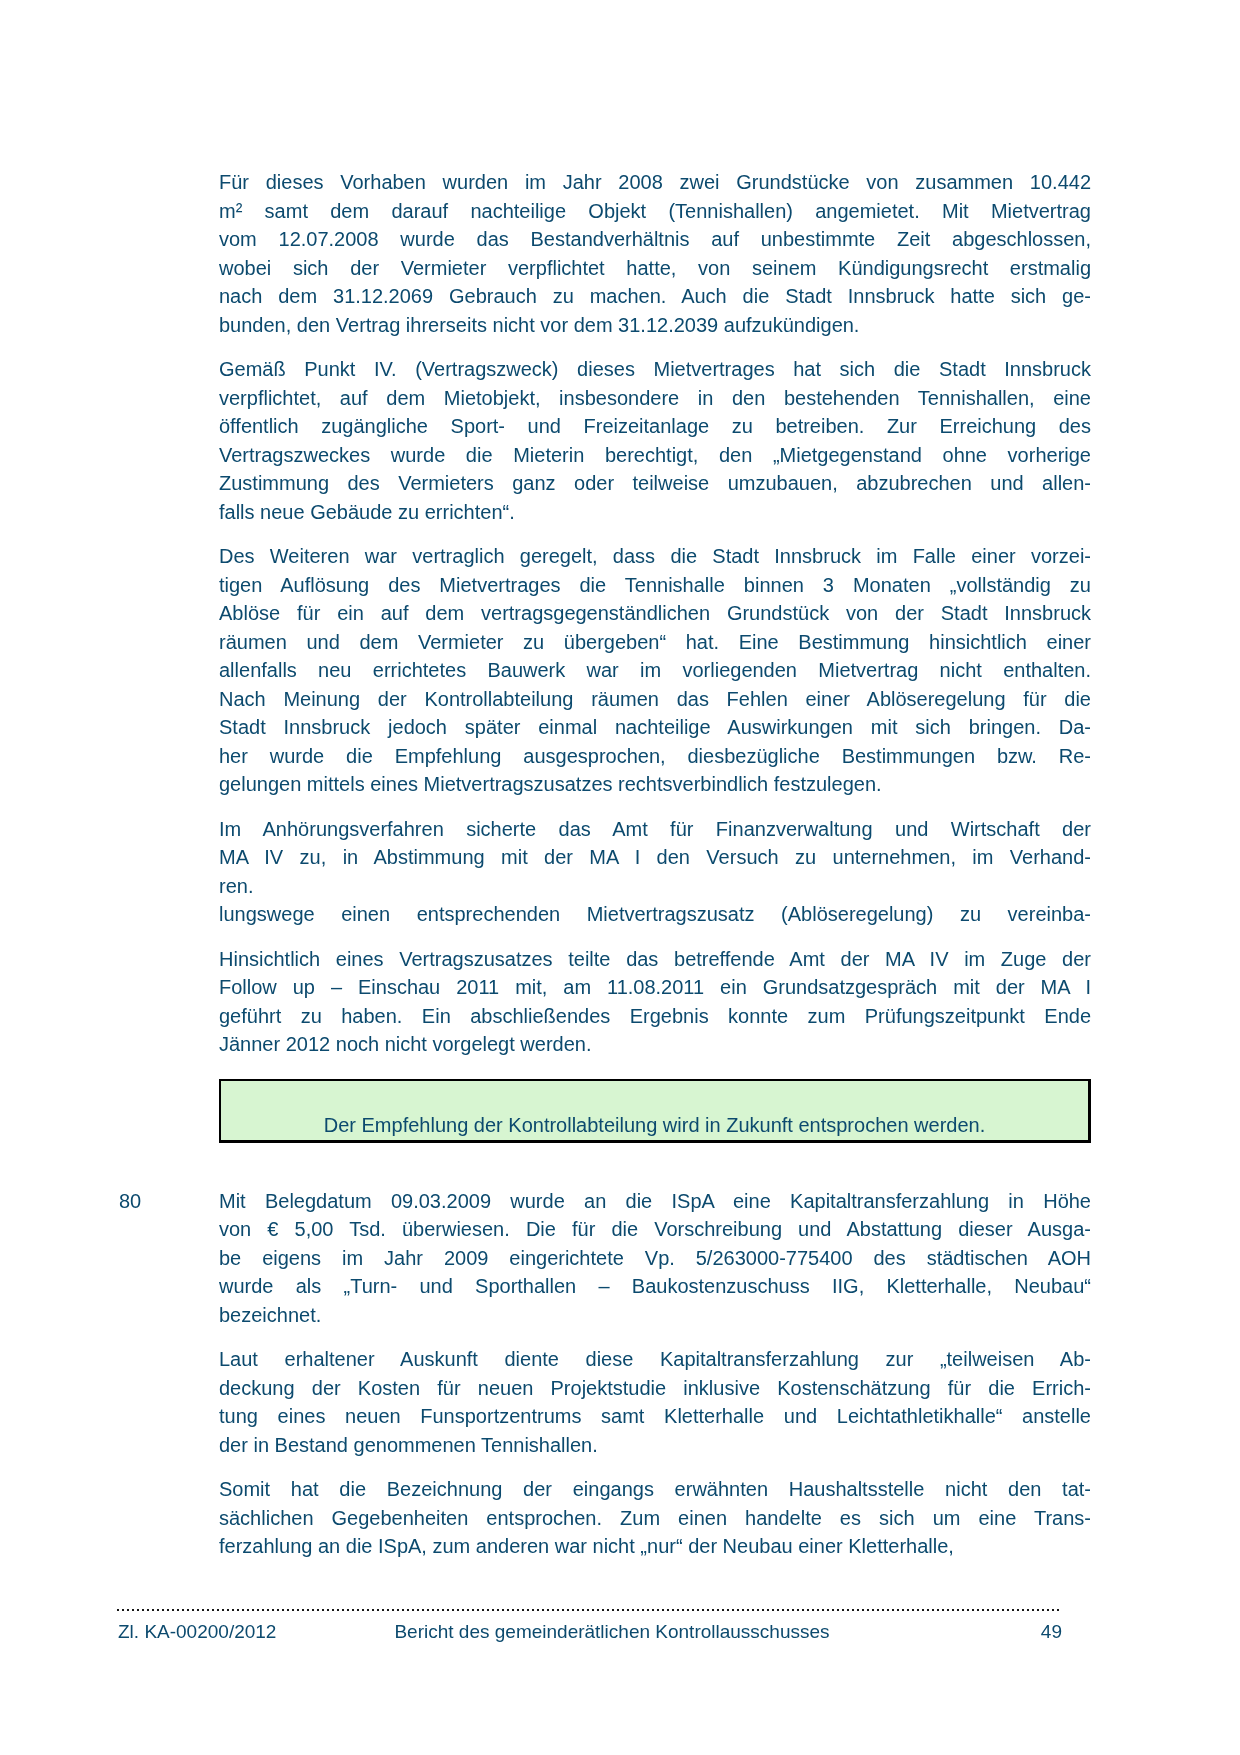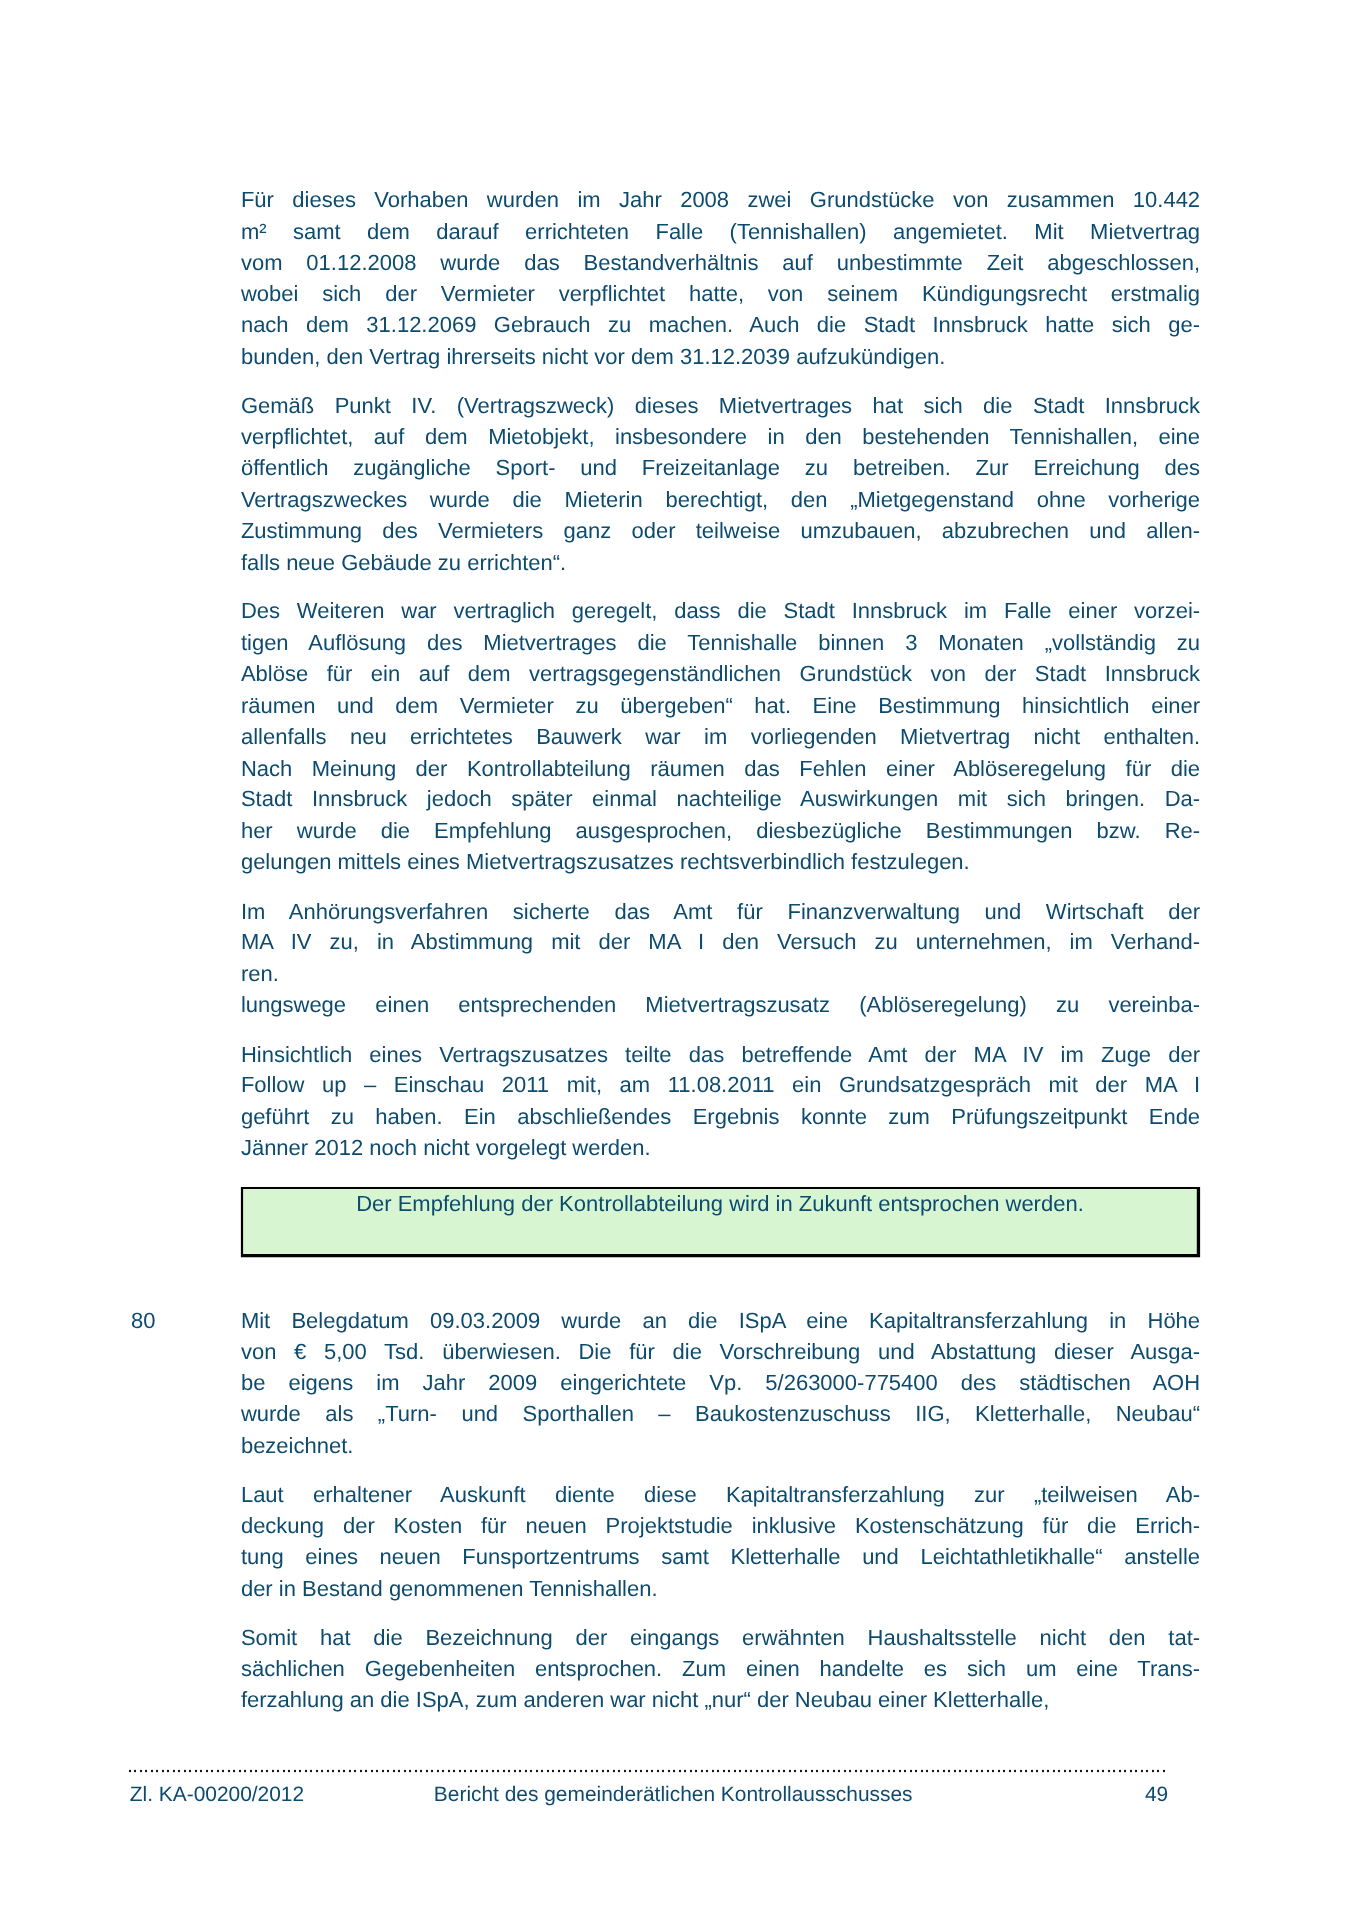--- a/index.html
+++ b/index.html
@@ -24,21 +24,21 @@
   .line { text-align: justify; text-align-last: justify; }
   .line.last-line { text-align-last: left; }
   .rec-box {
     margin: 20px 0 44px 0;
     height: 59px;
     background: #d7f5d1;
     border: 2px solid #000000;
     border-right-width: 3px;
     border-bottom-width: 3px;
     display: flex;
-    align-items: flex-start;
+    align-items: flex-end;
     justify-content: center;
   }
   .rec-text { text-align: center; }
   .item80 { position: relative; }
   .item-num { position: absolute; left: -100px; top: 0; }
   .footer { position: absolute; left: 0; top: 0; width: 1240px; font-size: 19px; }
   .dotted {
     position: absolute;
     left: 117px;
     top: 1609px;
@@ -54,22 +54,22 @@
   .f-right { position: absolute; right: 178px; top: 1621px; white-space: nowrap; }
 </style>
 </head>
 <body>
 
 <div class="page">
 
   <main class="content">
     <div class="para">
         <div class="line">Für dieses Vorhaben wurden im Jahr 2008 zwei Grundstücke von zusammen 10.442</div>
-        <div class="line">m² samt dem darauf errichteten Falle (Tennishallen) angemietet. Mit Mietvertrag</div>
-        <div class="line">vom 01.12.2008 wurde das Bestandverhältnis auf unbestimmte Zeit abgeschlossen,</div>
+        <div class="line">m² samt dem darauf nachteilige Objekt (Tennishallen) angemietet. Mit Mietvertrag</div>
+        <div class="line">vom 12.07.2008 wurde das Bestandverhältnis auf unbestimmte Zeit abgeschlossen,</div>
         <div class="line">wobei sich der Vermieter verpflichtet hatte, von seinem Kündigungsrecht erstmalig</div>
         <div class="line">nach dem 31.12.2069 Gebrauch zu machen. Auch die Stadt Innsbruck hatte sich ge-</div>
         <div class="line last-line">bunden, den Vertrag ihrerseits nicht vor dem 31.12.2039 aufzukündigen.</div>
       </div>
     <div class="para">
         <div class="line">Gemäß Punkt IV. (Vertragszweck) dieses Mietvertrages hat sich die Stadt Innsbruck</div>
         <div class="line">verpflichtet, auf dem Mietobjekt, insbesondere in den bestehenden Tennishallen, eine</div>
         <div class="line">öffentlich zugängliche Sport- und Freizeitanlage zu betreiben. Zur Erreichung des</div>
         <div class="line">Vertragszweckes wurde die Mieterin berechtigt, den „Mietgegenstand ohne vorherige</div>
         <div class="line">Zustimmung des Vermieters ganz oder teilweise umzubauen, abzubrechen und allen-</div>

